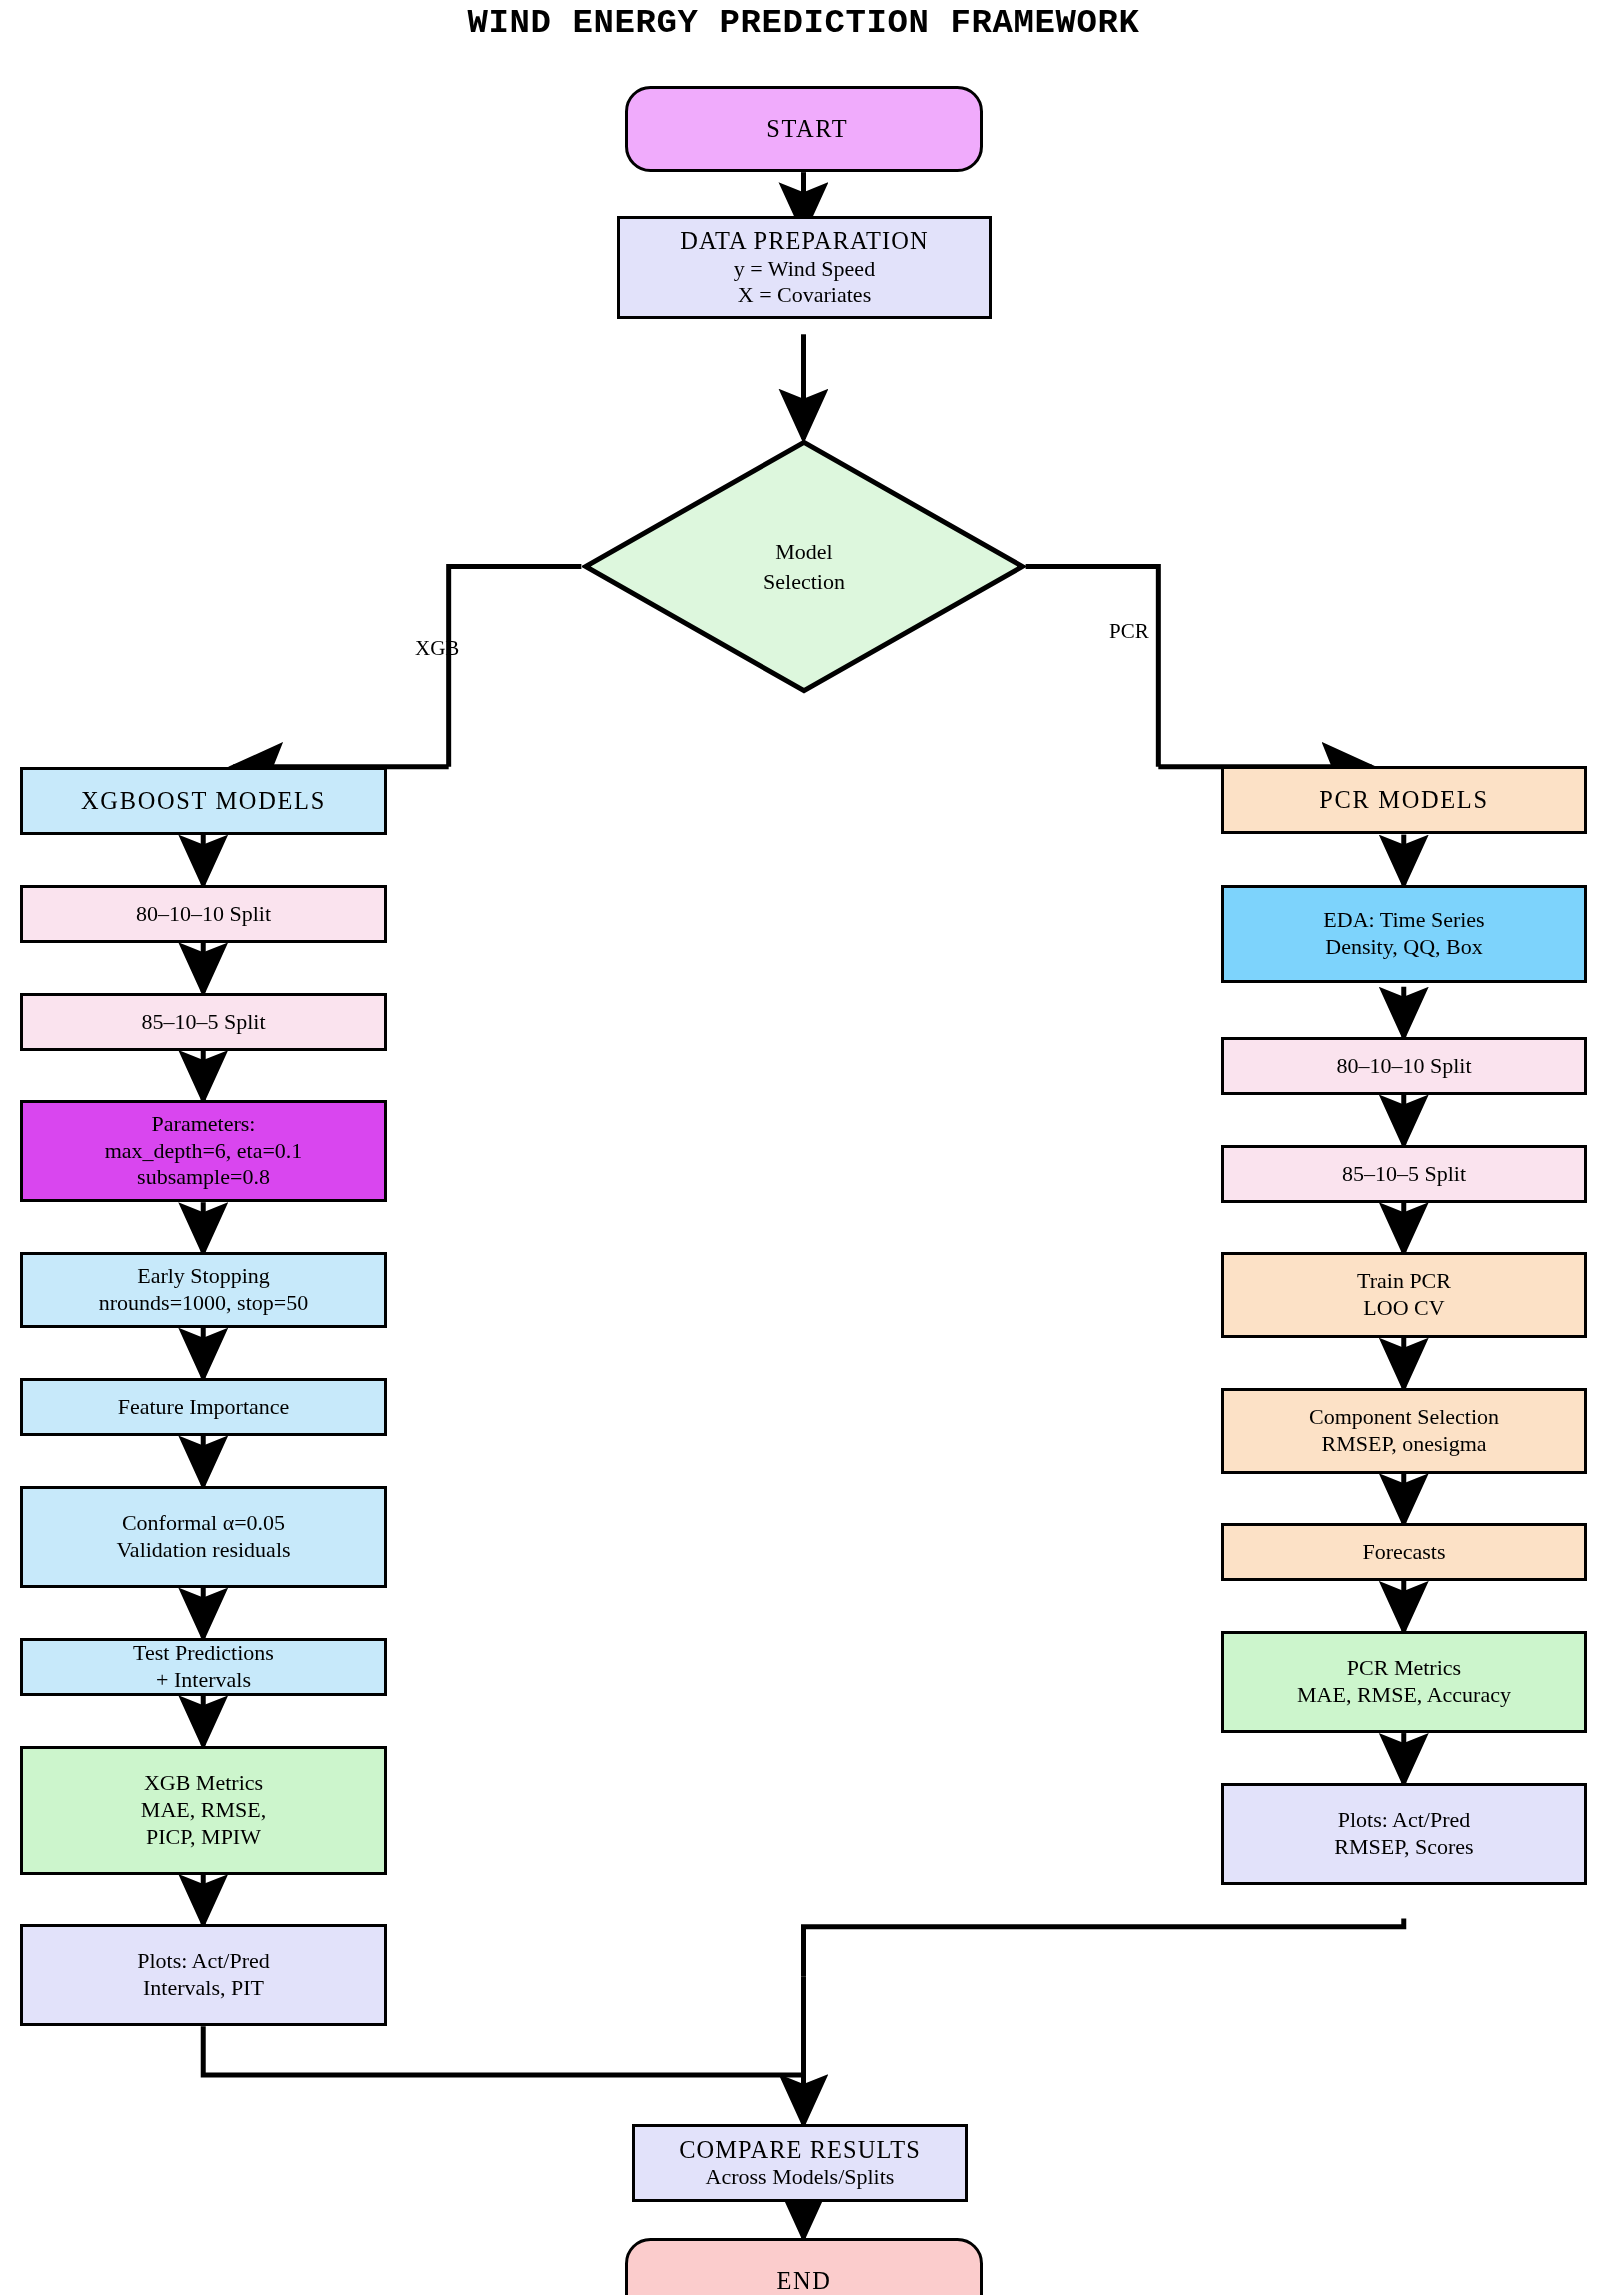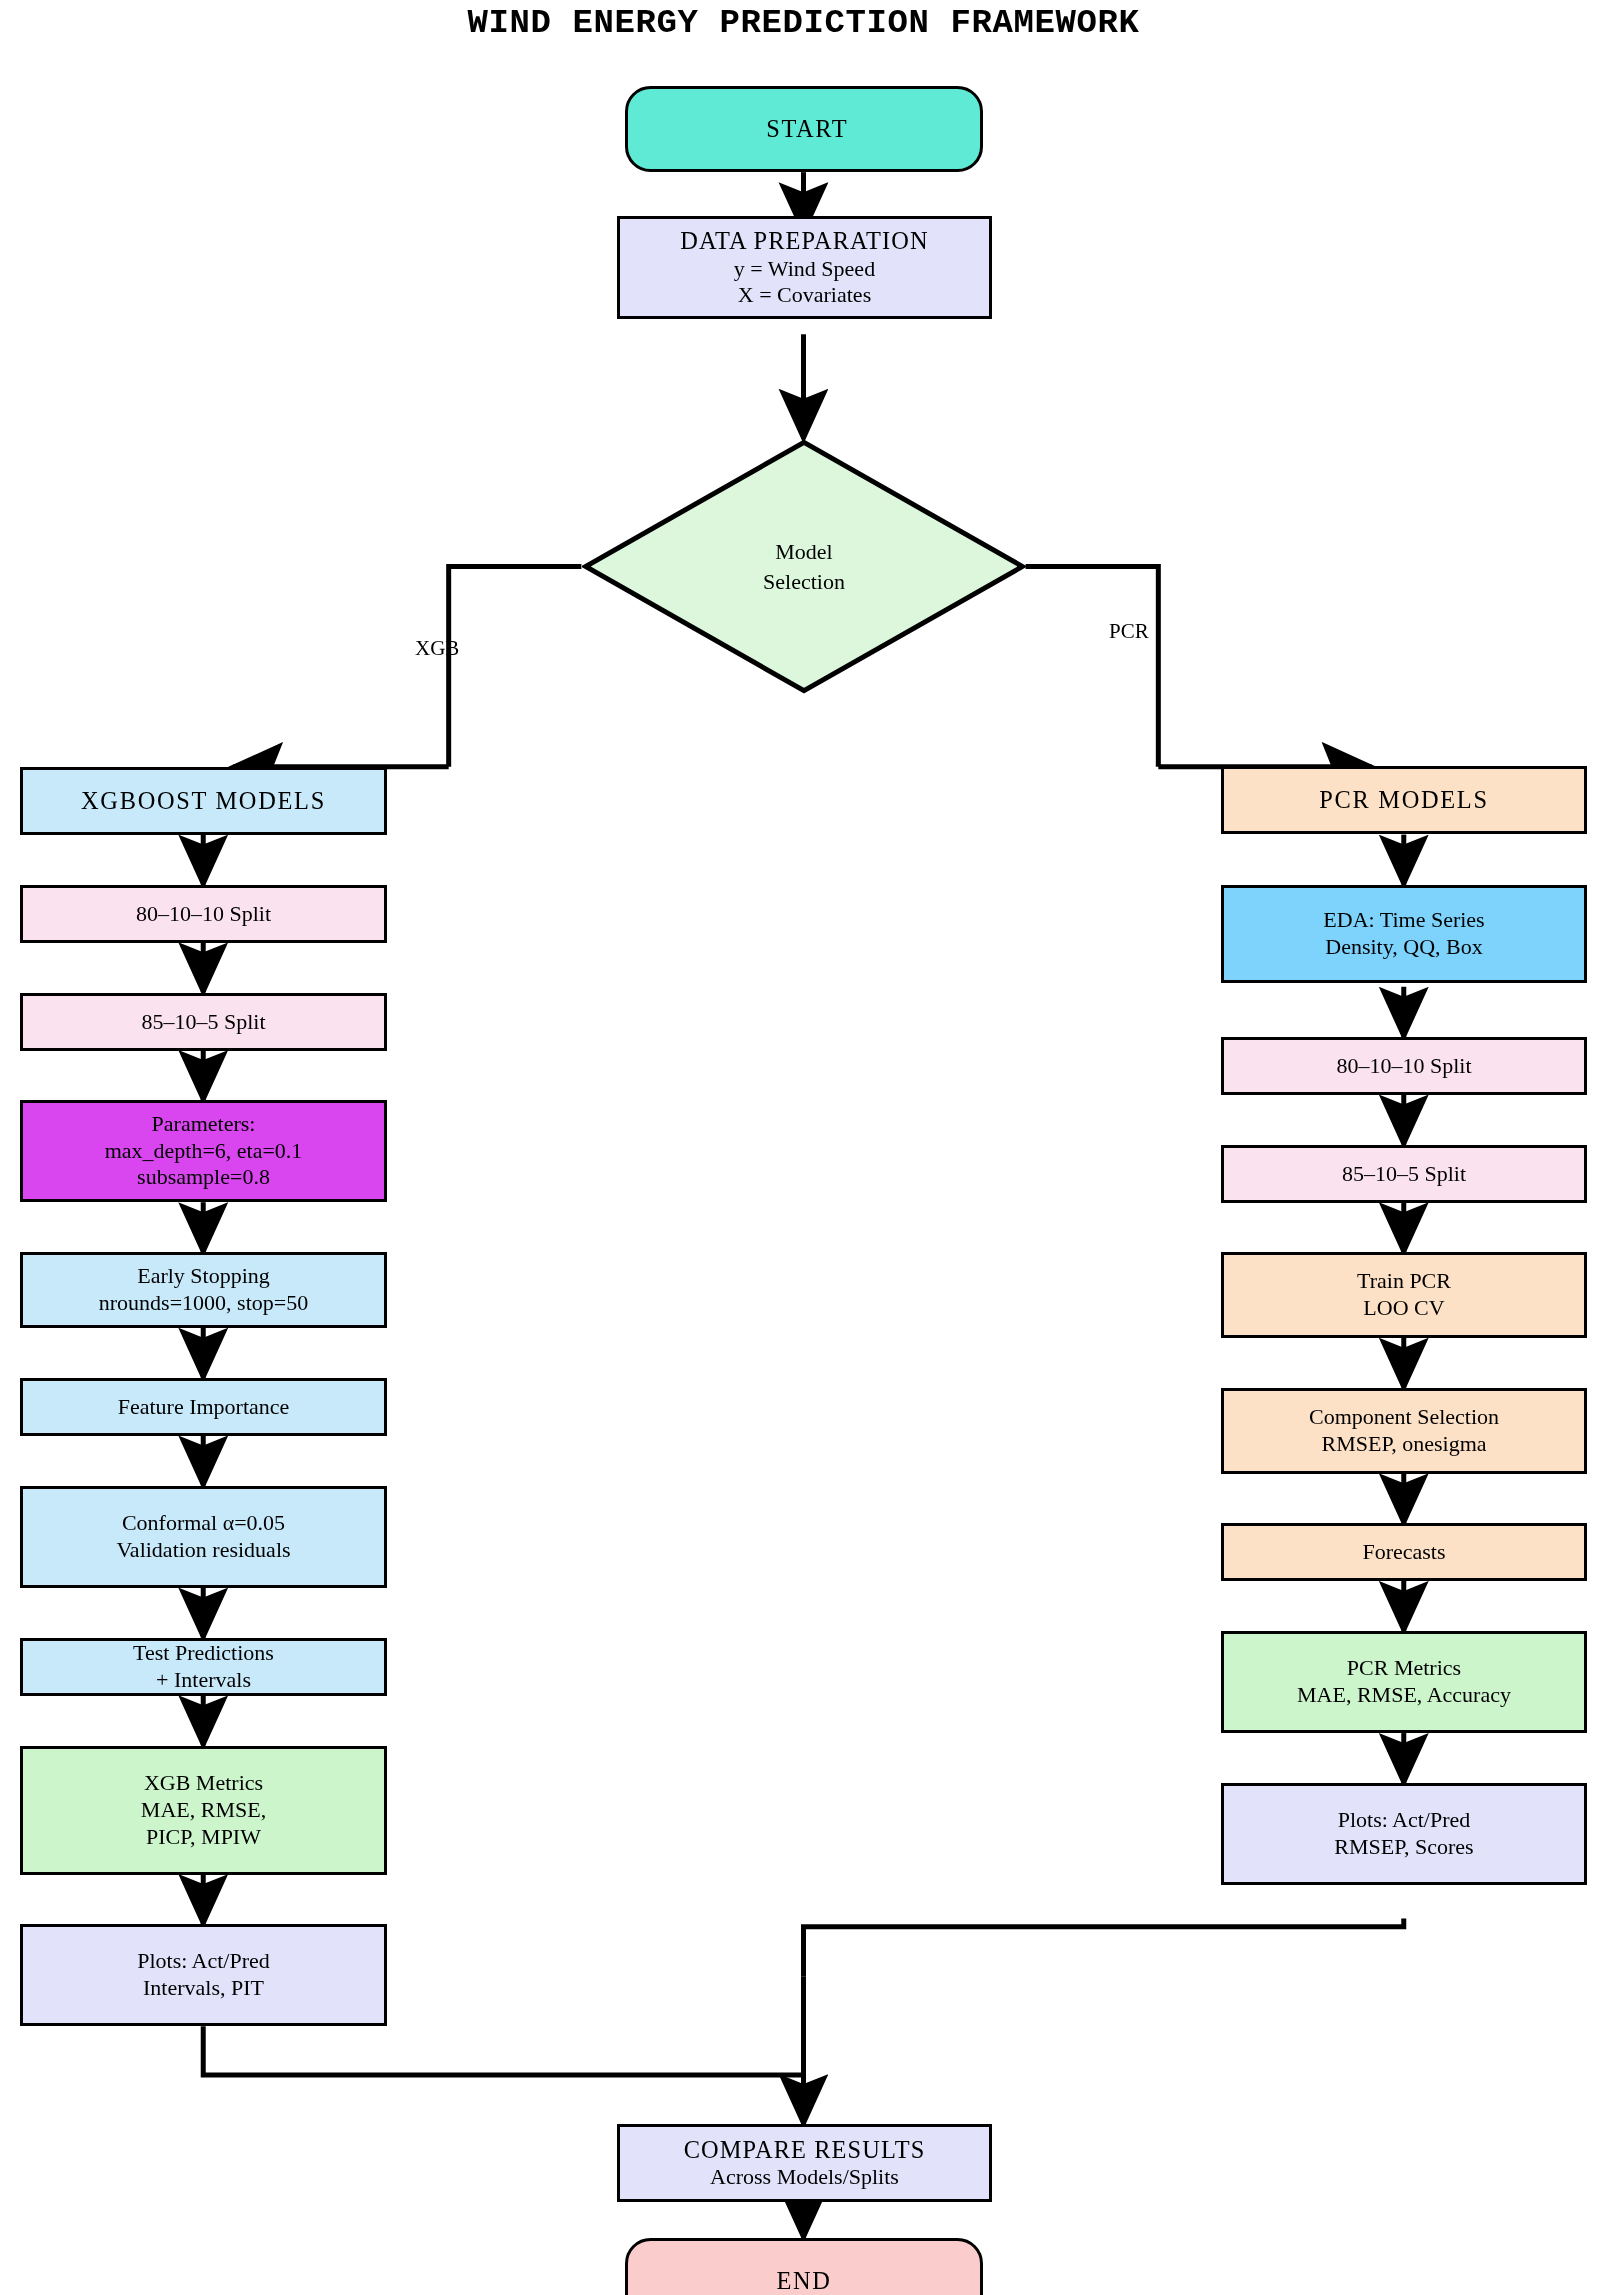--- a/index.html
+++ b/index.html
@@ -109,21 +109,21 @@
       <path d="M2528,3455 L2528,3470 L1447,3470 L1447,3560"></path>
 
       <path d="M366,3649 L366,3737 L1447,3737"></path>
 
       <line x1="1447" y1="3560" x2="1447" y2="3825" marker-end="url(#ah)"></line>
 
       <line x1="1447" y1="3935" x2="1447" y2="4030" marker-end="url(#ah)"></line>
     </g>
   </svg>
 
-  <div class="node term" style="left:625px; top:86px; width:358px; height:86px; background:#5eead4;padding-left:11px;">
+  <div class="node term" style="left:625px; top:86px; width:358px; height:86px; background:#f0abfc;padding-left:11px;">
     <span class="ln l0">START</span>
   </div>
 
   <div class="node cap2" style="left:617px; top:216px; width:375px; height:103px; background:#E2E2FA;">
     <span class="ln l0">DATA PREPARATION</span>
     <span class="ln">y = Wind Speed</span>
     <span class="ln">X = Covariates</span>
   </div>
 
   <div class="diamond" style="left:582px; top:439px; width:444px; height:255px;">
@@ -221,21 +221,21 @@
   <div class="node" style="left:1221px; top:1631px; width:366px; height:102px; background:#CCF5CC;">
     <span class="ln">PCR Metrics</span>
     <span class="ln">MAE, RMSE, Accuracy</span>
   </div>
 
   <div class="node" style="left:1221px; top:1783px; width:366px; height:102px; background:#E2E2FA;">
     <span class="ln">Plots: Act/Pred</span>
     <span class="ln">RMSEP, Scores</span>
   </div>
 
-  <div class="node cap2" style="left:617px; top:2124px; width:375px; height:78px; background:#E2E2FA;">
+  <div class="node cap2" style="left:632px; top:2124px; width:336px; height:78px; background:#E2E2FA;">
     <span class="ln l0">COMPARE RESULTS</span>
     <span class="ln">Across Models/Splits</span>
   </div>
 
   <div class="node term" style="left:625px; top:2238px; width:358px; height:86px; background:#FBCCCC;">
     <span class="ln l0">END</span>
   </div>
 
 </div>
 

